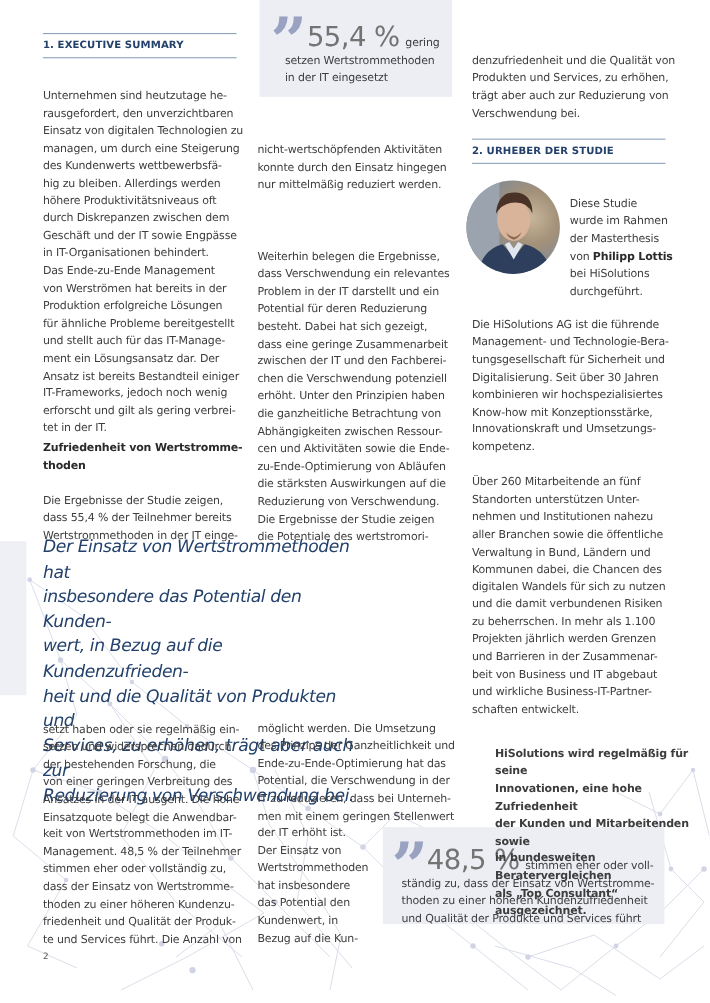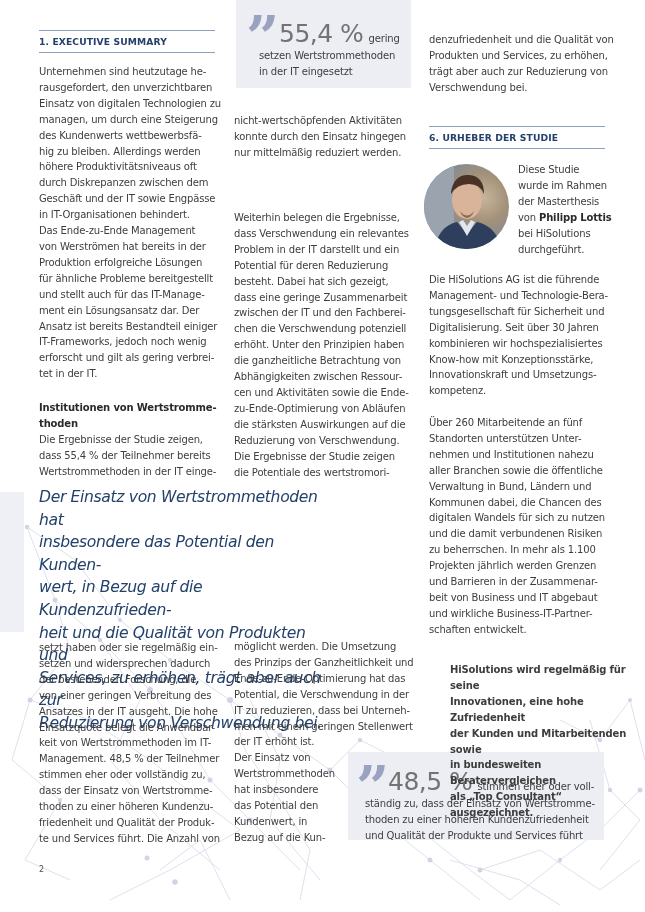--- a/index.html
+++ b/index.html
@@ -7,21 +7,21 @@
     width: 645px; height: 912px; position: relative; overflow: hidden;
     background: #ffffff;
     font-family: "DejaVu Sans", sans-serif;
     color: #3a3a3a;
   }
   .page { position: absolute; inset: 0; }
   .network-bg { position: absolute; left: 0; top: 0; width: 645px; height: 912px; z-index: 0; }
   .abs { position: absolute; z-index: 2; }
   .body-text {
     font-size: 10px; line-height: 15.9px; letter-spacing: -0.15px;
-    color: #3d3d3d; white-space: pre-line;
+    color: #3d3d3d; white-space: pre-line; margin-top: 16px;
   }
   .section-head {
     border-top: 1.2px solid #8da1bd; border-bottom: 1.2px solid #8da1bd;
     color: #23416b; font-weight: bold; font-size: 9.2px; letter-spacing: 0.1px;
     padding: 5px 0 5px 0; line-height: 11px;
   }
   .subhead { font-weight: bold; color: #2a2a2a; font-size: 10px; line-height: 15.9px; white-space: pre-line; letter-spacing: -0.15px; }
   .quote-box { background: #eceef4; z-index: 1; }
   .quote-glyph {
     position: absolute; font-family: "DejaVu Serif", serif; font-weight: bold;
@@ -109,21 +109,21 @@
 von Werströmen hat bereits in der
 Produktion erfolgreiche Lösungen
 für ähnliche Probleme bereitgestellt
 und stellt auch für das IT-Manage-
 ment ein Lösungsansatz dar. Der
 Ansatz ist bereits Bestandteil einiger
 IT-Frameworks, jedoch noch wenig
 erforscht und gilt als gering verbrei-
 tet in der IT.</div>
 
-  <div class="abs subhead" style="left:39px; top:400px; width:185px;">Institutionen von Wertstromme-
+  <div class="abs subhead" style="left:39px; top:400px; width:185px;">Zufriedenheit von Wertstromme-
 thoden</div>
 
   <div class="abs body-text" style="left:39px; top:432px; width:185px;">Die Ergebnisse der Studie zeigen,
 dass 55,4 % der Teilnehmer bereits
 Wertstrommethoden in der IT einge-</div>
 
   <div class="abs side-band" style="left:0px; top:492px; width:24px; height:140px;"></div>
   <div class="abs pull-quote" style="left:39px; top:486px; width:290px;font-style:italic;">Der Einsatz von Wertstrommethoden hat
 insbesondere das Potential den Kunden-
 wert, in Bezug auf die Kundenzufrieden-
@@ -191,21 +191,21 @@
 hat insbesondere
 das Potential den
 Kundenwert, in
 Bezug auf die Kun-</div>
 
   <div class="abs body-text" style="left:429px; top:32px; width:190px;">denzufriedenheit und die Qualität von
 Produkten und Services, zu erhöhen,
 trägt aber auch zur Reduzierung von
 Verschwendung bei.</div>
 
-  <div class="abs section-head" style="left:429px; top:126px; width:176px;">6. URHEBER DER STUDIE</div>
+  <div class="abs section-head" style="left:429px; top:126px; width:176px;">2. URHEBER DER STUDIE</div>
 
   <div class="abs avatar" style="left:424px; top:164px; width:85px; height:85px;">
     <svg width="85" height="85" viewBox="0 0 85 85">
       <rect x="0" y="0" width="30" height="85" fill="#9aa3ae"></rect>
       <ellipse cx="43" cy="36" rx="15" ry="19" fill="#d9b49a"></ellipse>
       <path d="M27 28 Q30 10 45 11 Q60 12 60 30 Q56 20 45 20 Q33 20 27 30 Z" fill="#4a3326"></path>
       <path d="M36 47 Q43 56 50 47 Q48 53 43 54 Q38 53 36 47 Z" fill="#8a6a52"></path>
       <path d="M10 85 Q15 62 33 58 L43 70 L53 58 Q72 62 78 85 Z" fill="#2d3f5c"></path>
       <path d="M35 58 L43 72 L51 58 L47 56 L43 62 L39 56 Z" fill="#dfe6ee"></path>
     </svg>

